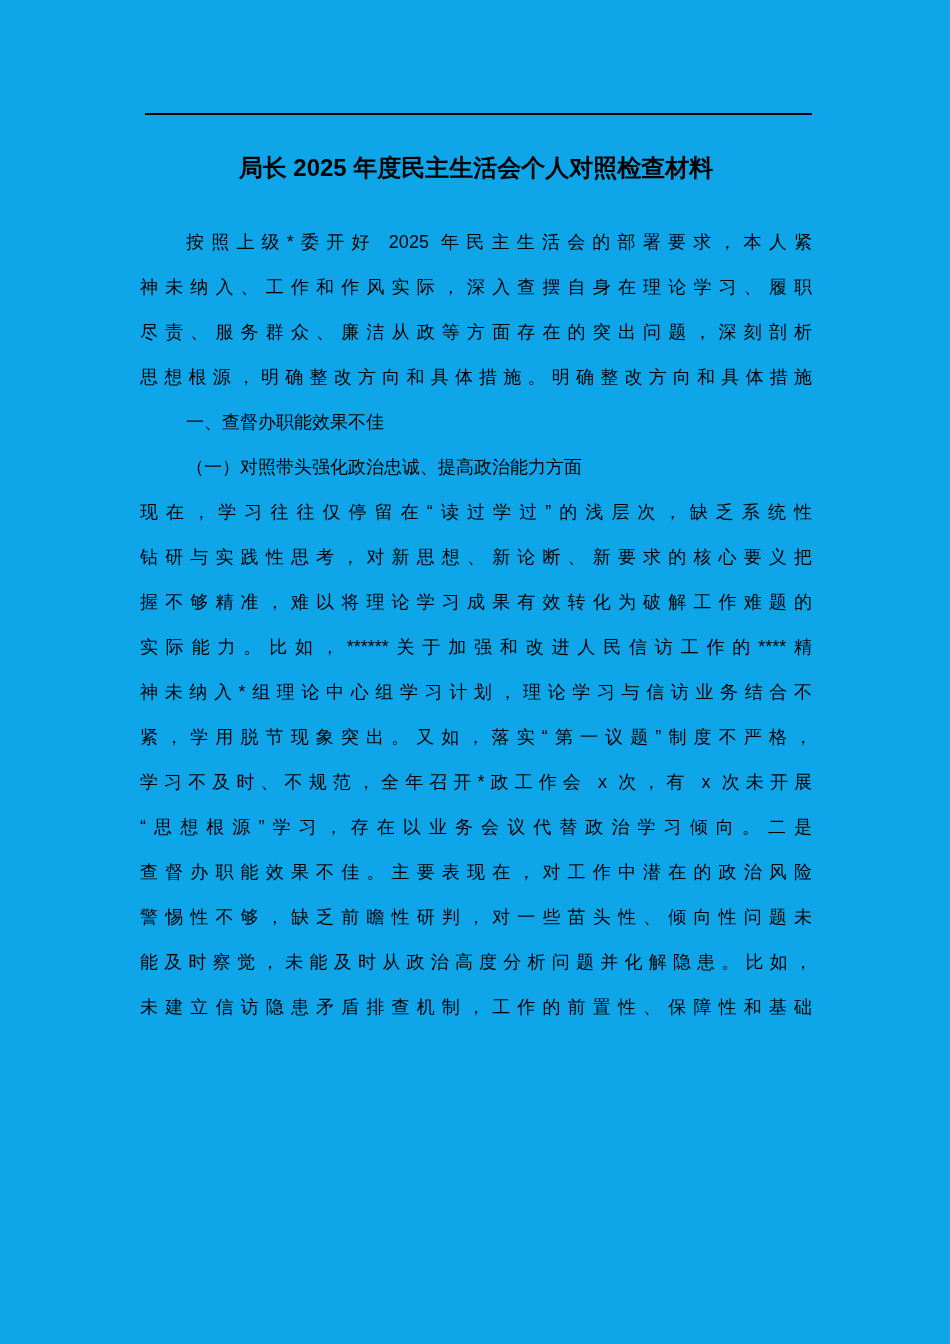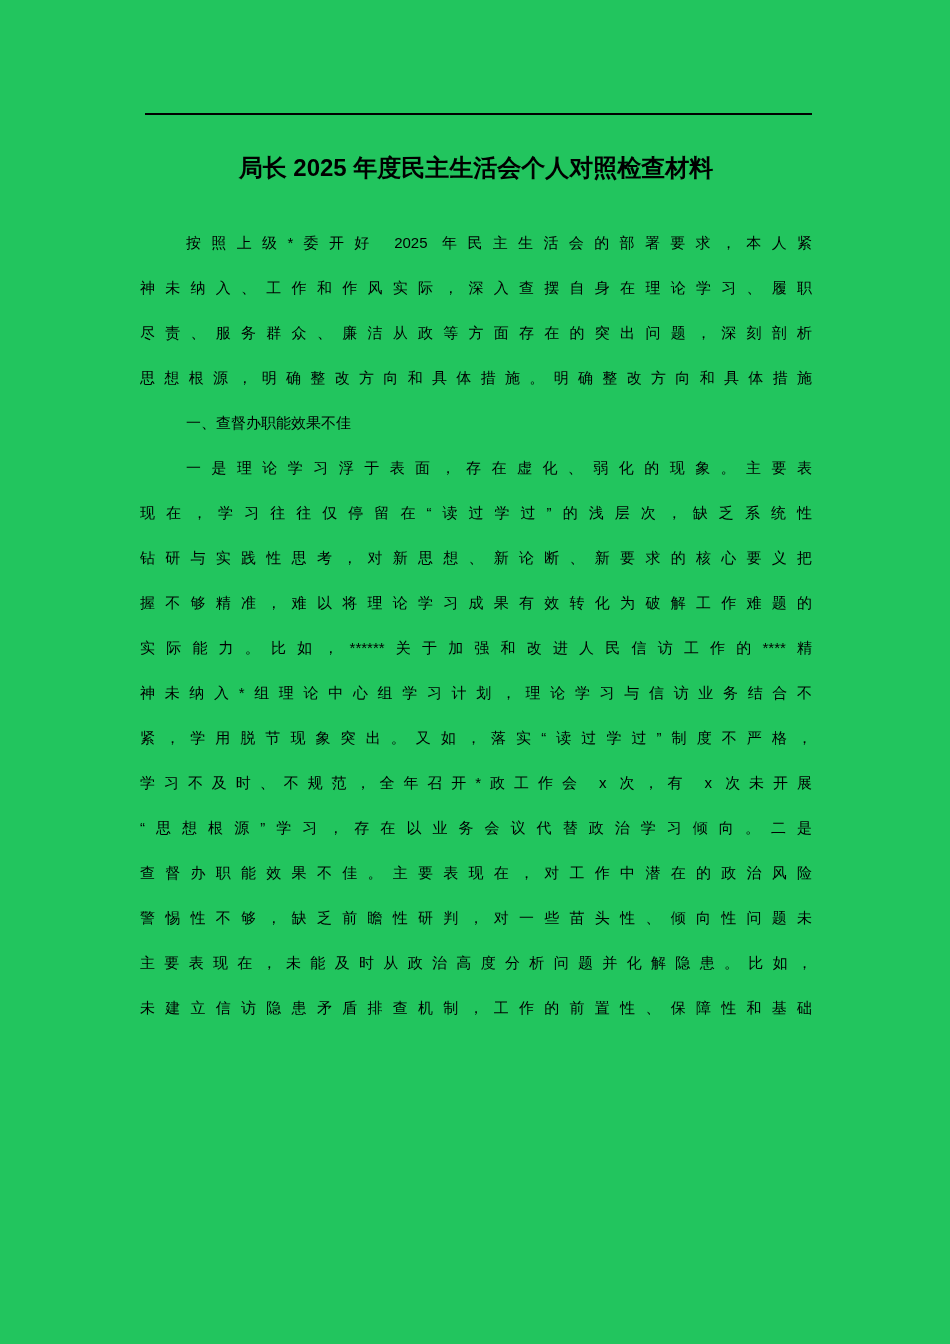--- a/index.html
+++ b/index.html
@@ -4,21 +4,21 @@
 <style>
   html, body {
     margin: 0;
     padding: 0;
     background: #ffffff;
   }
   .page {
     position: relative;
     width: 950px;
     height: 1344px;
-    background: #22c55e;
+    background: #0ea5e9;
     overflow: hidden;
     font-family: "Liberation Sans", "DejaVu Sans", sans-serif;
     color: #000000;
   }
   .header-rule {
     position: absolute;
     top: 113px;
     left: 145px;
     width: 667px;
     height: 2px;
@@ -38,21 +38,21 @@
   }
   .doc-body {
     position: absolute;
     top: 220px;
     left: 140px;
     width: 672px;
   }
   .line {
     height: 45px;
     line-height: 45px;
-    font-size: 15px;
+    font-size: 18px;
     overflow: hidden;
     text-align: justify;
     text-align-last: left;
   }
   .line.fill {
     text-align-last: justify;
   }
   .line.indent {
     padding-left: 46px;
   }
@@ -62,27 +62,27 @@
 
 <div class="page">
   <div class="header-rule"></div>
   <div class="doc-title">局长 2025 年度民主生活会个人对照检查材料</div>
   <div class="doc-body">
       <div class="line indent fill">按照上级*委开好 2025 年民主生活会的部署要求，本人紧</div>
       <div class="line fill">神未纳入、工作和作风实际，深入查摆自身在理论学习、履职</div>
       <div class="line fill">尽责、服务群众、廉洁从政等方面存在的突出问题，深刻剖析</div>
       <div class="line fill">思想根源，明确整改方向和具体措施。明确整改方向和具体措施</div>
       <div class="line indent">一、查督办职能效果不佳</div>
-      <div class="line indent fill">一是理论学习浮于表面，存在虚化、弱化的现象。主要表</div>
+      <div class="line indent">（一）对照带头强化政治忠诚、提高政治能力方面</div>
       <div class="line fill">现在，学习往往仅停留在“读过学过”的浅层次，缺乏系统性</div>
       <div class="line fill">钻研与实践性思考，对新思想、新论断、新要求的核心要义把</div>
       <div class="line fill">握不够精准，难以将理论学习成果有效转化为破解工作难题的</div>
       <div class="line fill">实际能力。比如，******关于加强和改进人民信访工作的****精</div>
       <div class="line fill">神未纳入*组理论中心组学习计划，理论学习与信访业务结合不</div>
-      <div class="line fill">紧，学用脱节现象突出。又如，落实“读过学过”制度不严格，</div>
+      <div class="line fill">紧，学用脱节现象突出。又如，落实“第一议题”制度不严格，</div>
       <div class="line fill">学习不及时、不规范，全年召开*政工作会 x 次，有 x 次未开展</div>
       <div class="line fill">“思想根源”学习，存在以业务会议代替政治学习倾向。二是</div>
       <div class="line fill">查督办职能效果不佳。主要表现在，对工作中潜在的政治风险</div>
       <div class="line fill">警惕性不够，缺乏前瞻性研判，对一些苗头性、倾向性问题未</div>
-      <div class="line fill">主要表现在，未能及时从政治高度分析问题并化解隐患。比如，</div>
+      <div class="line fill">能及时察觉，未能及时从政治高度分析问题并化解隐患。比如，</div>
       <div class="line fill">未建立信访隐患矛盾排查机制，工作的前置性、保障性和基础</div>
     </div>
 </div>
 
 </body></html>

